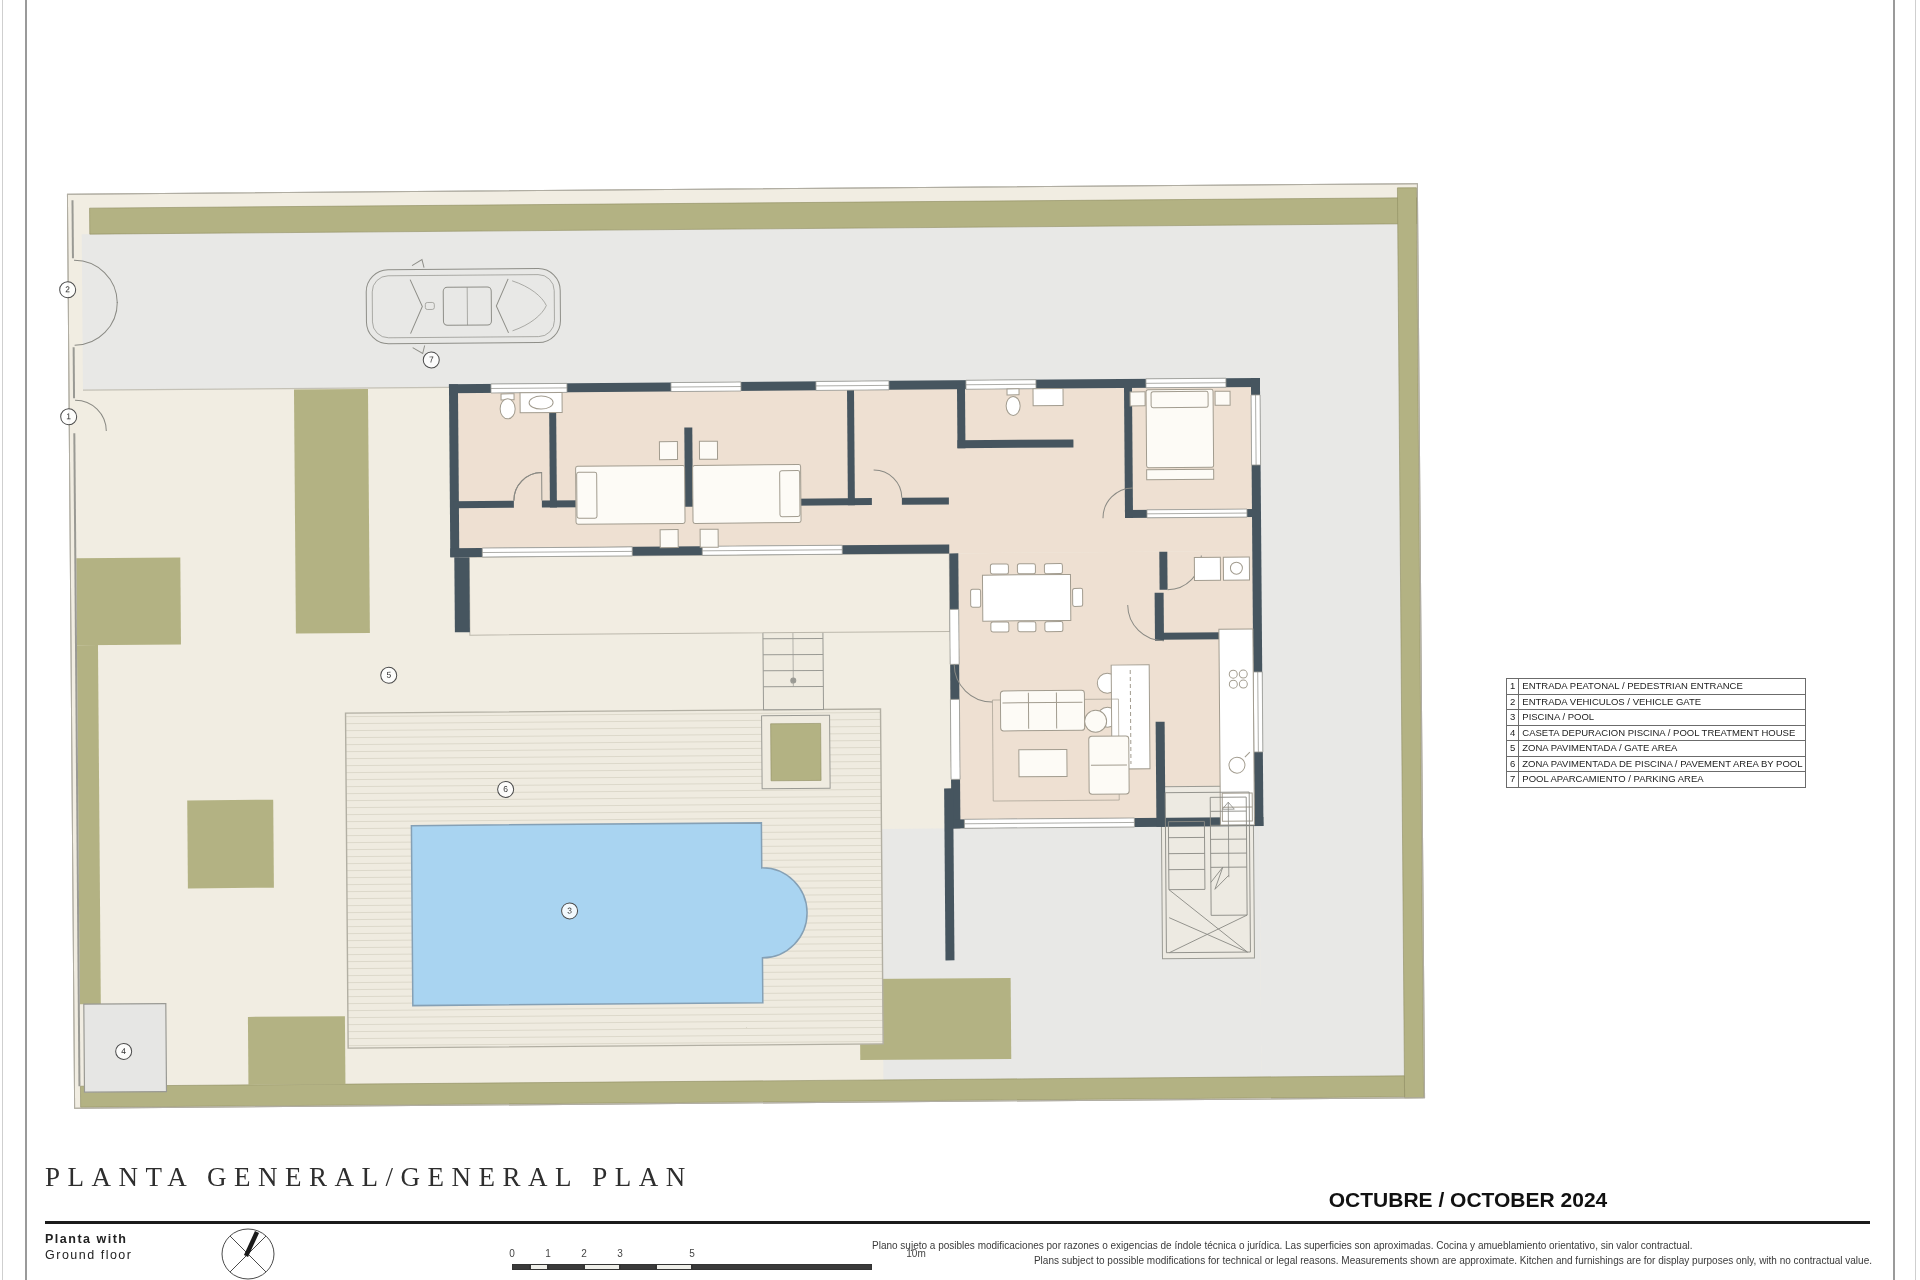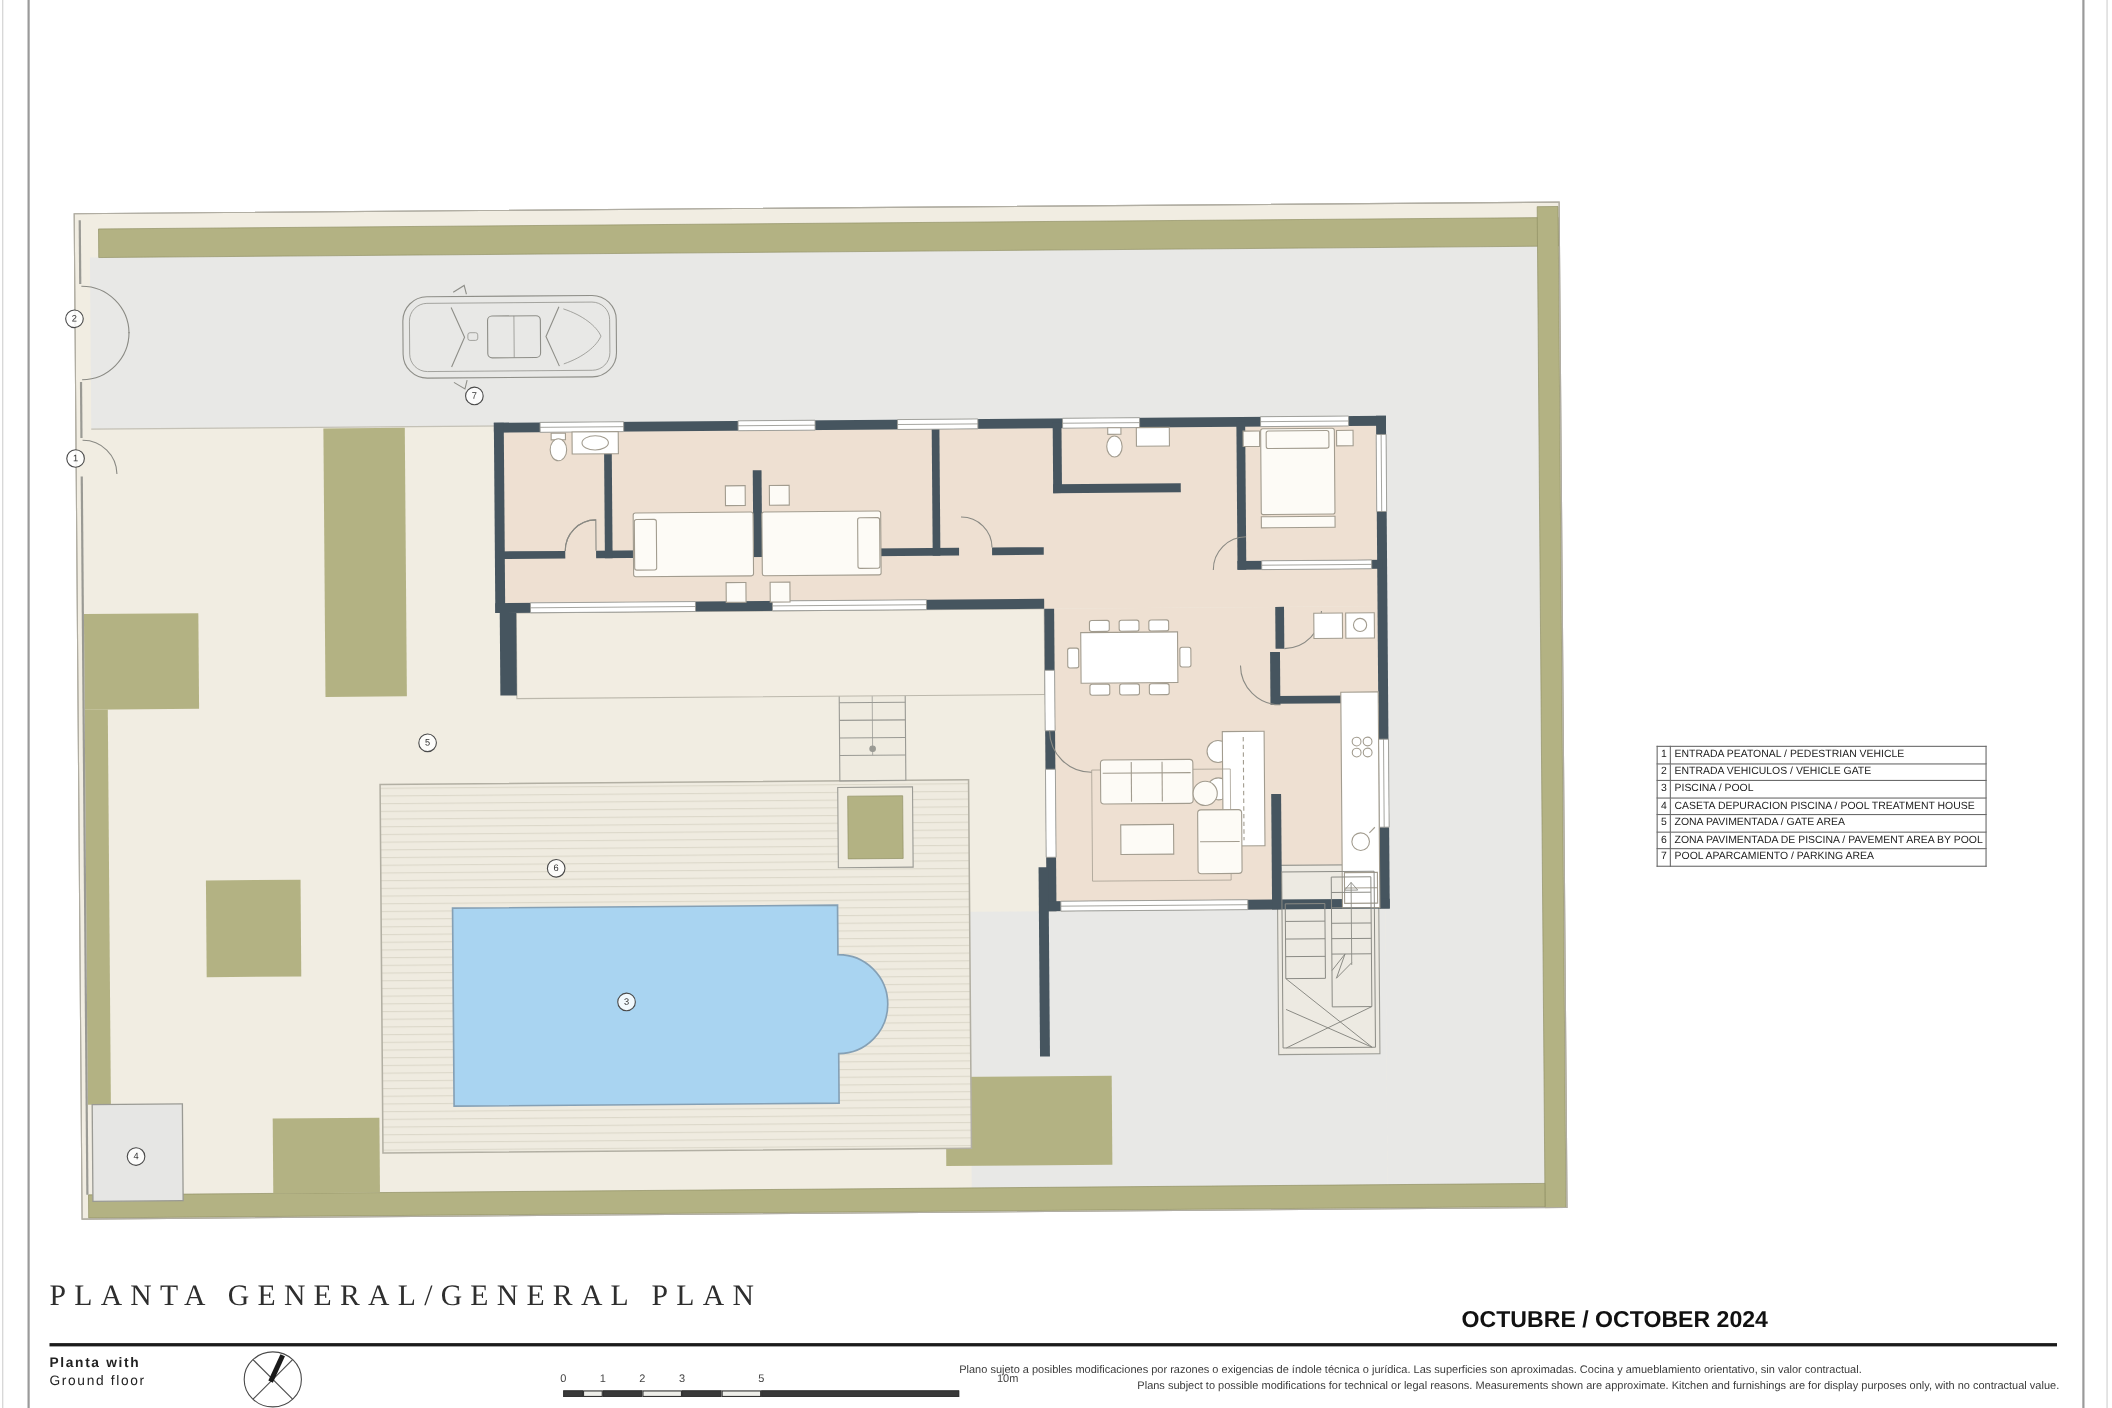--- a/index.html
+++ b/index.html
@@ -337,21 +337,21 @@
         <div class="marker" style="left: 433px; top: 598px;">6</div>
         <div class="marker" style="left: 362px; top: 168px;">7</div>
       </div>
   </div>
 
   <div class="abs" id="legend">
     <table>
       <tbody id="legend-body">
           <tr>
             <td class="num">1</td>
-            <td>ENTRADA PEATONAL / PEDESTRIAN VEHICLE</td>
+            <td>ENTRADA PEATONAL / PEDESTRIAN ENTRANCE</td>
           </tr>
           <tr>
             <td class="num">2</td>
             <td>ENTRADA VEHICULOS / VEHICLE GATE</td>
           </tr>
           <tr>
             <td class="num">3</td>
             <td>PISCINA / POOL</td>
           </tr>
           <tr>

